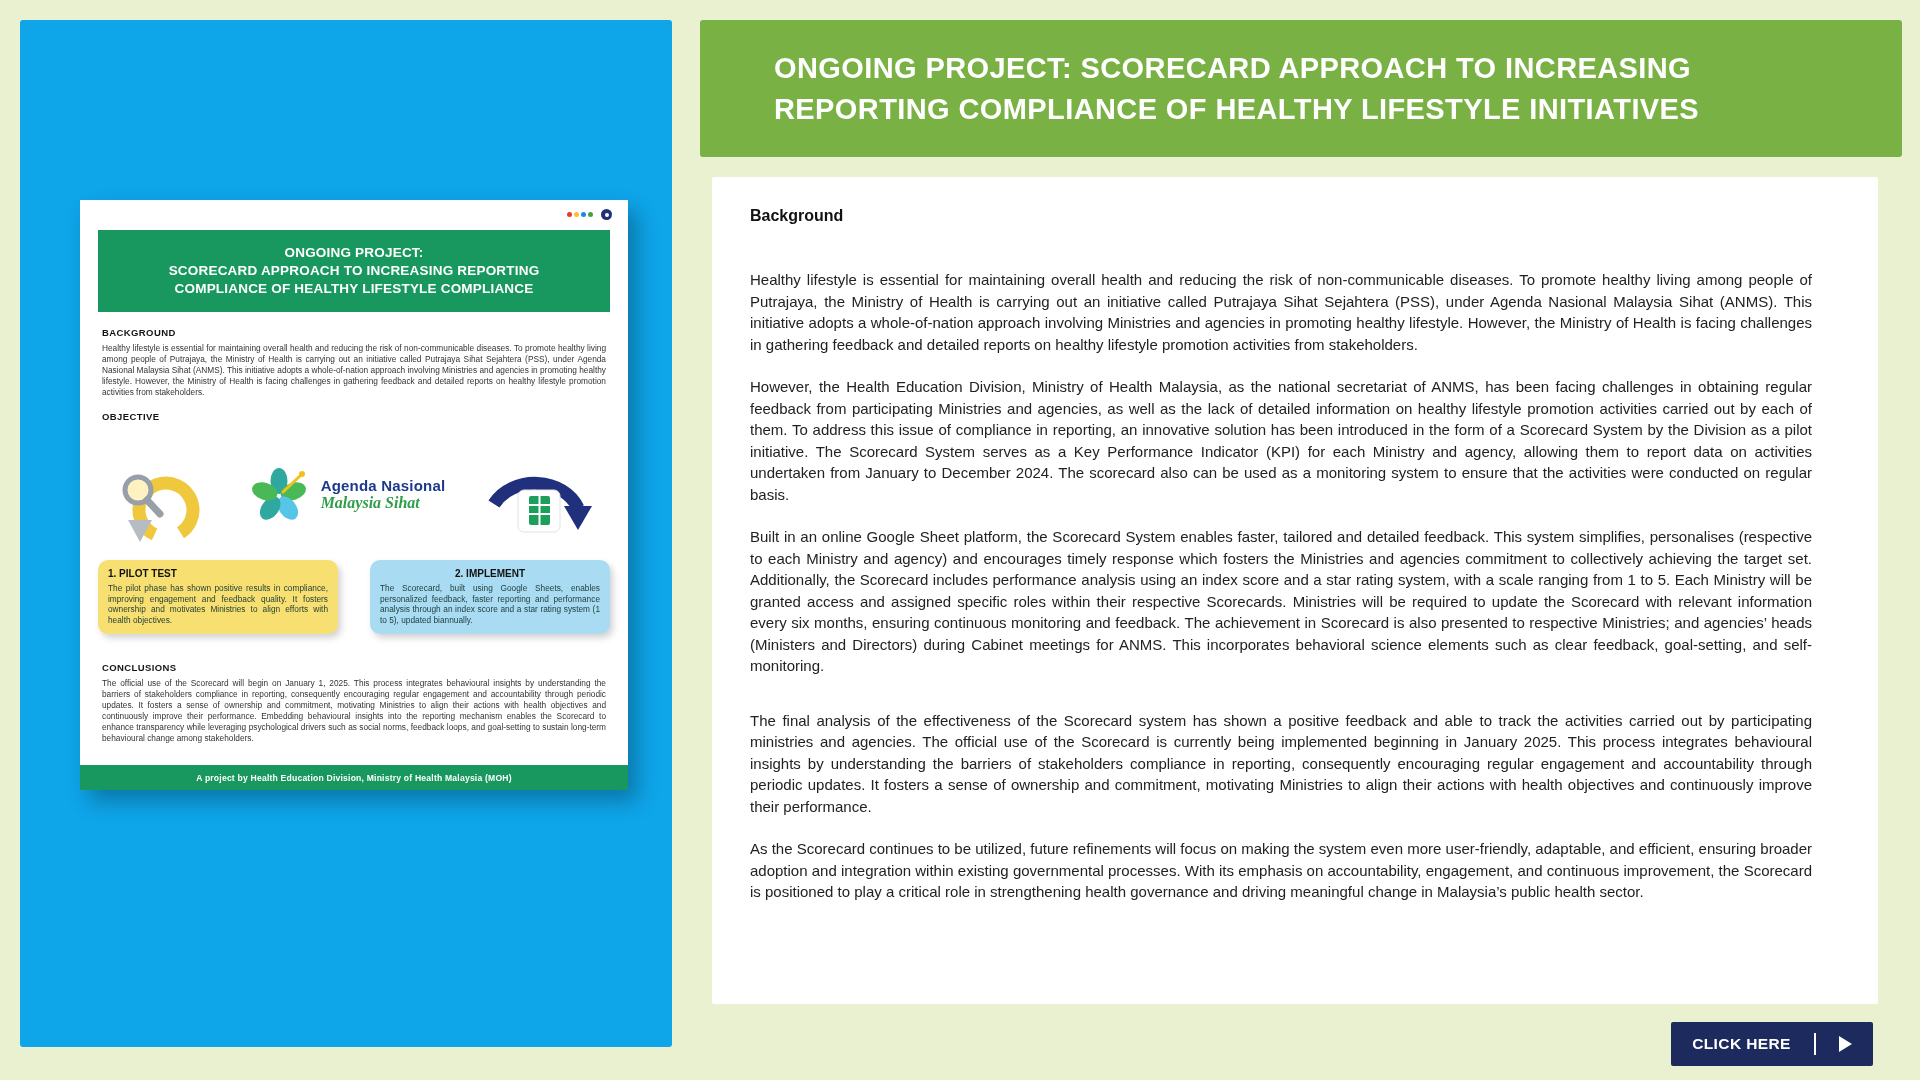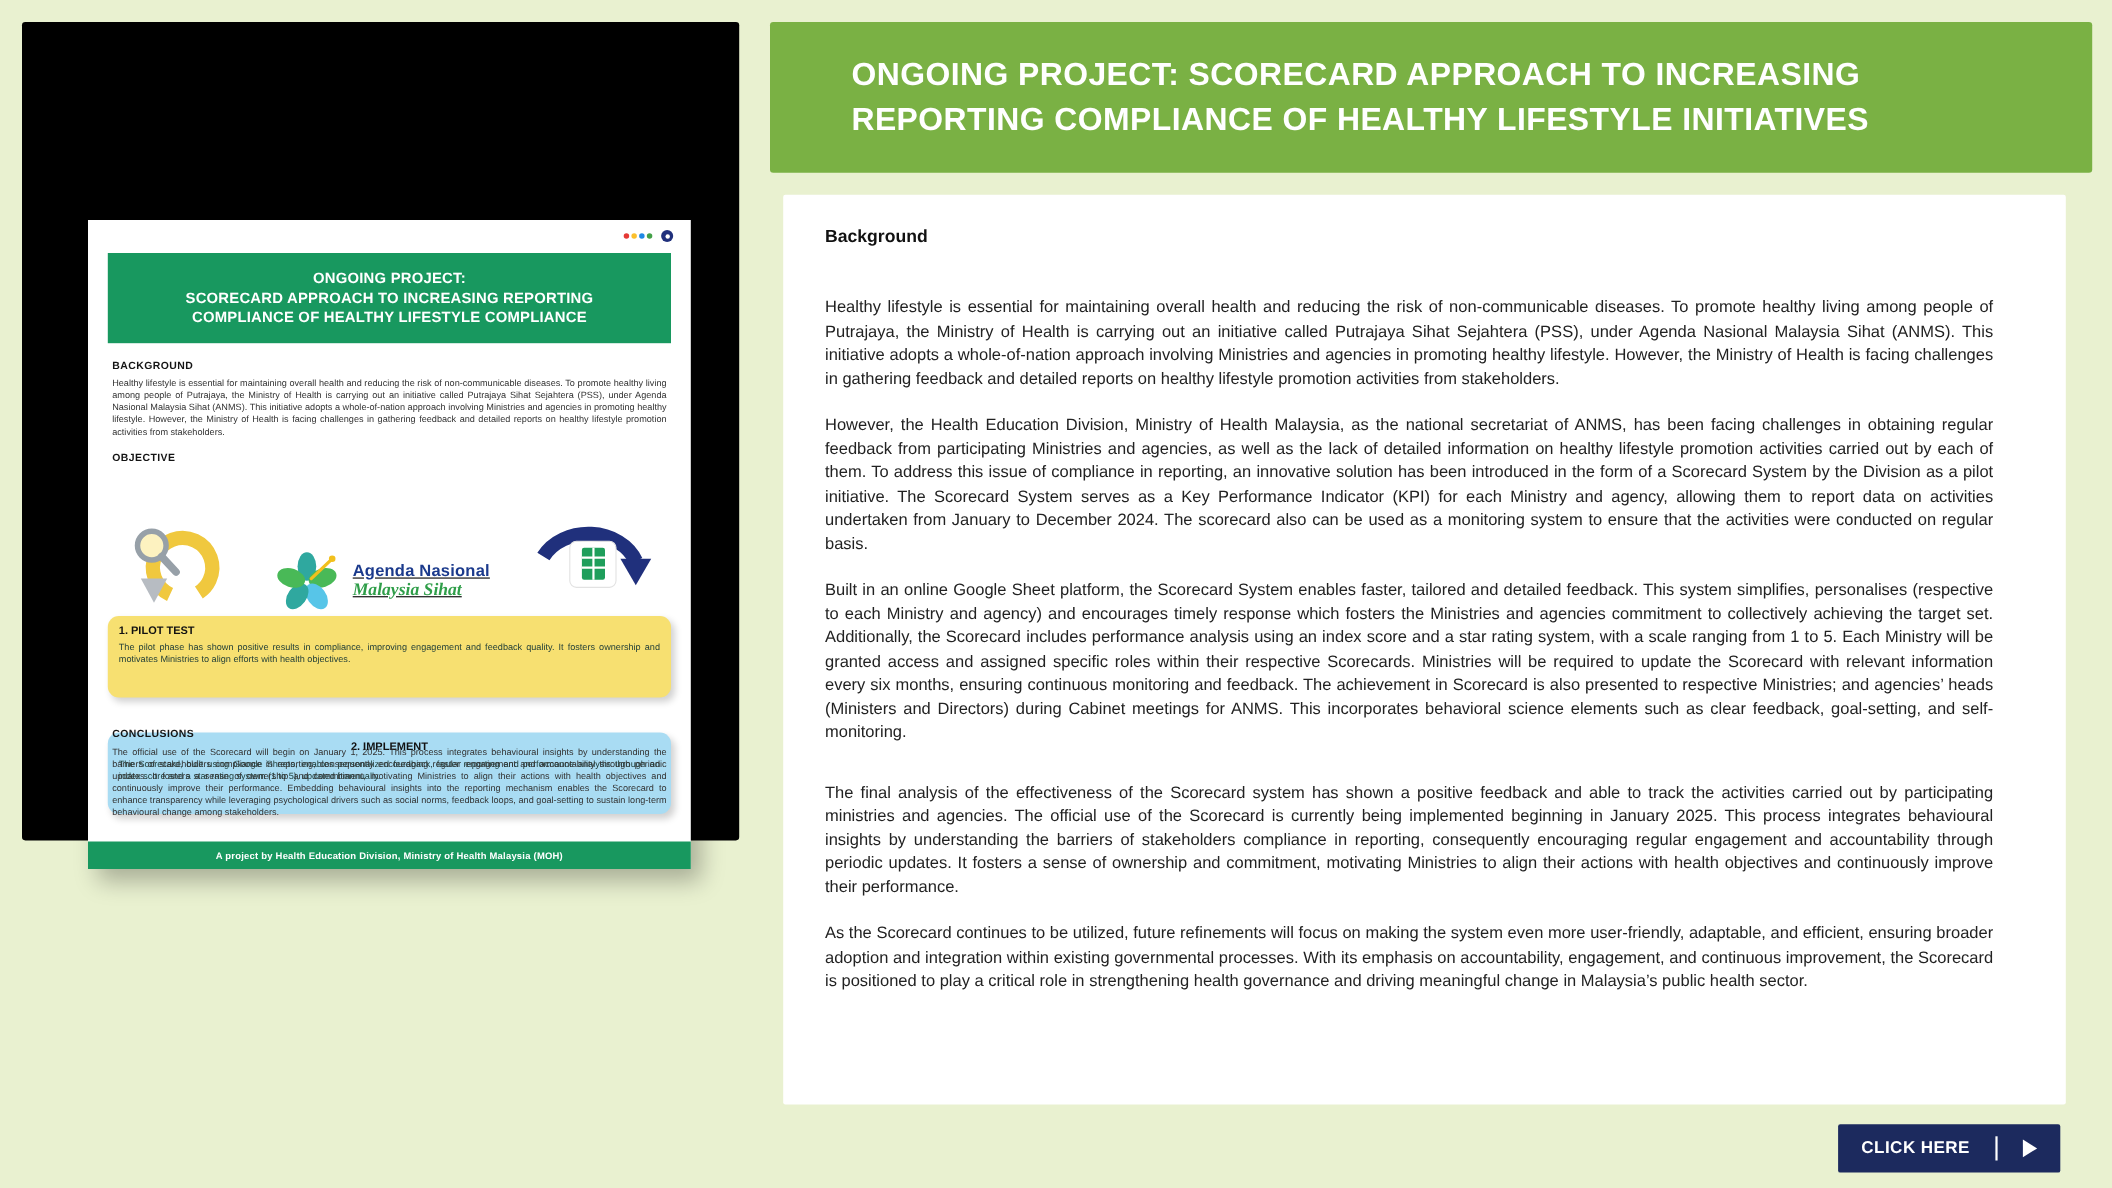--- a/index.html
+++ b/index.html
@@ -1,46 +1,46 @@
 <!DOCTYPE html>
 <html><head>
 <meta charset="utf-8">
 <style>
   html,body{margin:0;padding:0;}
   body{width:1920px;height:1080px;overflow:hidden;font-family:"Liberation Sans",sans-serif;}
   .stage{position:relative;width:1920px;height:1080px;background:#e9f1d0;}
 
   
-  .left-panel{position:absolute;left:20px;top:20px;width:652px;height:744px;background:#000000;border-radius:3px;}
+  .left-panel{position:absolute;left:20px;top:20px;width:652px;height:1027px;background:#0ea5e9;border-radius:3px;}
   .poster{position:absolute;left:60px;top:180px;width:548px;height:590px;background:#ffffff;
           box-shadow:9px 11px 20px rgba(0,0,0,.28);}
   .p-logos{position:absolute;top:9px;right:16px;display:flex;gap:8px;align-items:center;}
   .mini-logo-dots{display:flex;gap:2px;align-items:center;}
   .mini-logo-dots i{display:block;width:5px;height:5px;border-radius:50%;}
   .mini-logo-roundel{width:11px;height:11px;border-radius:50%;background:#20307c;position:relative;}
   .mini-logo-roundel::after{content:"";position:absolute;left:3.5px;top:3.5px;width:4px;height:4px;border-radius:50%;background:#fff;}
 
   .p-header{position:absolute;top:30px;left:18px;right:18px;height:82px;background:#18985f;color:#fff;
             text-align:center;font-weight:bold;padding-top:14px;box-sizing:border-box;}
   .p-header div{font-size:13.5px;line-height:18px;letter-spacing:.2px;}
 
   .p-h3{position:absolute;left:22px;margin:0;font-size:9.5px;font-weight:bold;color:#141414;letter-spacing:.4px;}
   .p-text{position:absolute;left:22px;right:22px;margin:0;font-size:8.3px;line-height:11px;
           text-align:justify;color:#333;}
   #p-bg-h{top:127px;} #p-bg-t{top:143px;}
   #p-obj-h{top:211px;} #p-obj-t{top:227px;}
   #p-conc-h{top:462px;} #p-conc-t{top:478px;}
 
   .graphics{position:absolute;top:264px;left:26px;right:26px;height:94px;
-            display:flex;justify-content:space-between;align-items:flex-end;text-decoration:underline;}
+            display:flex;justify-content:space-between;align-items:flex-start;}
   .anms{display:flex;align-items:center;gap:6px;}
   .anms-line1{font-weight:bold;color:#1b3a8c;font-size:15px;letter-spacing:.2px;}
   .anms-line2{font-style:italic;font-weight:bold;color:#2f9e49;font-size:16px;font-family:"Liberation Serif",serif;}
 
-  .boxes{position:absolute;top:360px;left:18px;right:18px;display:flex;gap:32px;flex-direction:column;}
+  .boxes{position:absolute;top:360px;left:18px;right:18px;display:flex;gap:32px;}
   .box{flex:1;border-radius:10px;padding:8px 10px;min-height:74px;box-sizing:border-box;
        box-shadow:3px 4px 7px rgba(0,0,0,.18);}
   .box.yellow{background:#f7e071;}
   .box.blue{background:#a9dcf3;}
   .box-title{font-size:10px;font-weight:bold;color:#111;margin:0 0 4px 0;}
   .box.blue .box-title{text-align:center;}
   .box p{margin:0;font-size:8.3px;line-height:10.6px;text-align:justify;color:#1d3b36;}
 
   .p-footer{position:absolute;bottom:0;left:0;right:0;height:25px;background:#18985f;color:#fff;
             font-size:8.6px;font-weight:bold;display:flex;align-items:center;justify-content:center;letter-spacing:.2px;}

